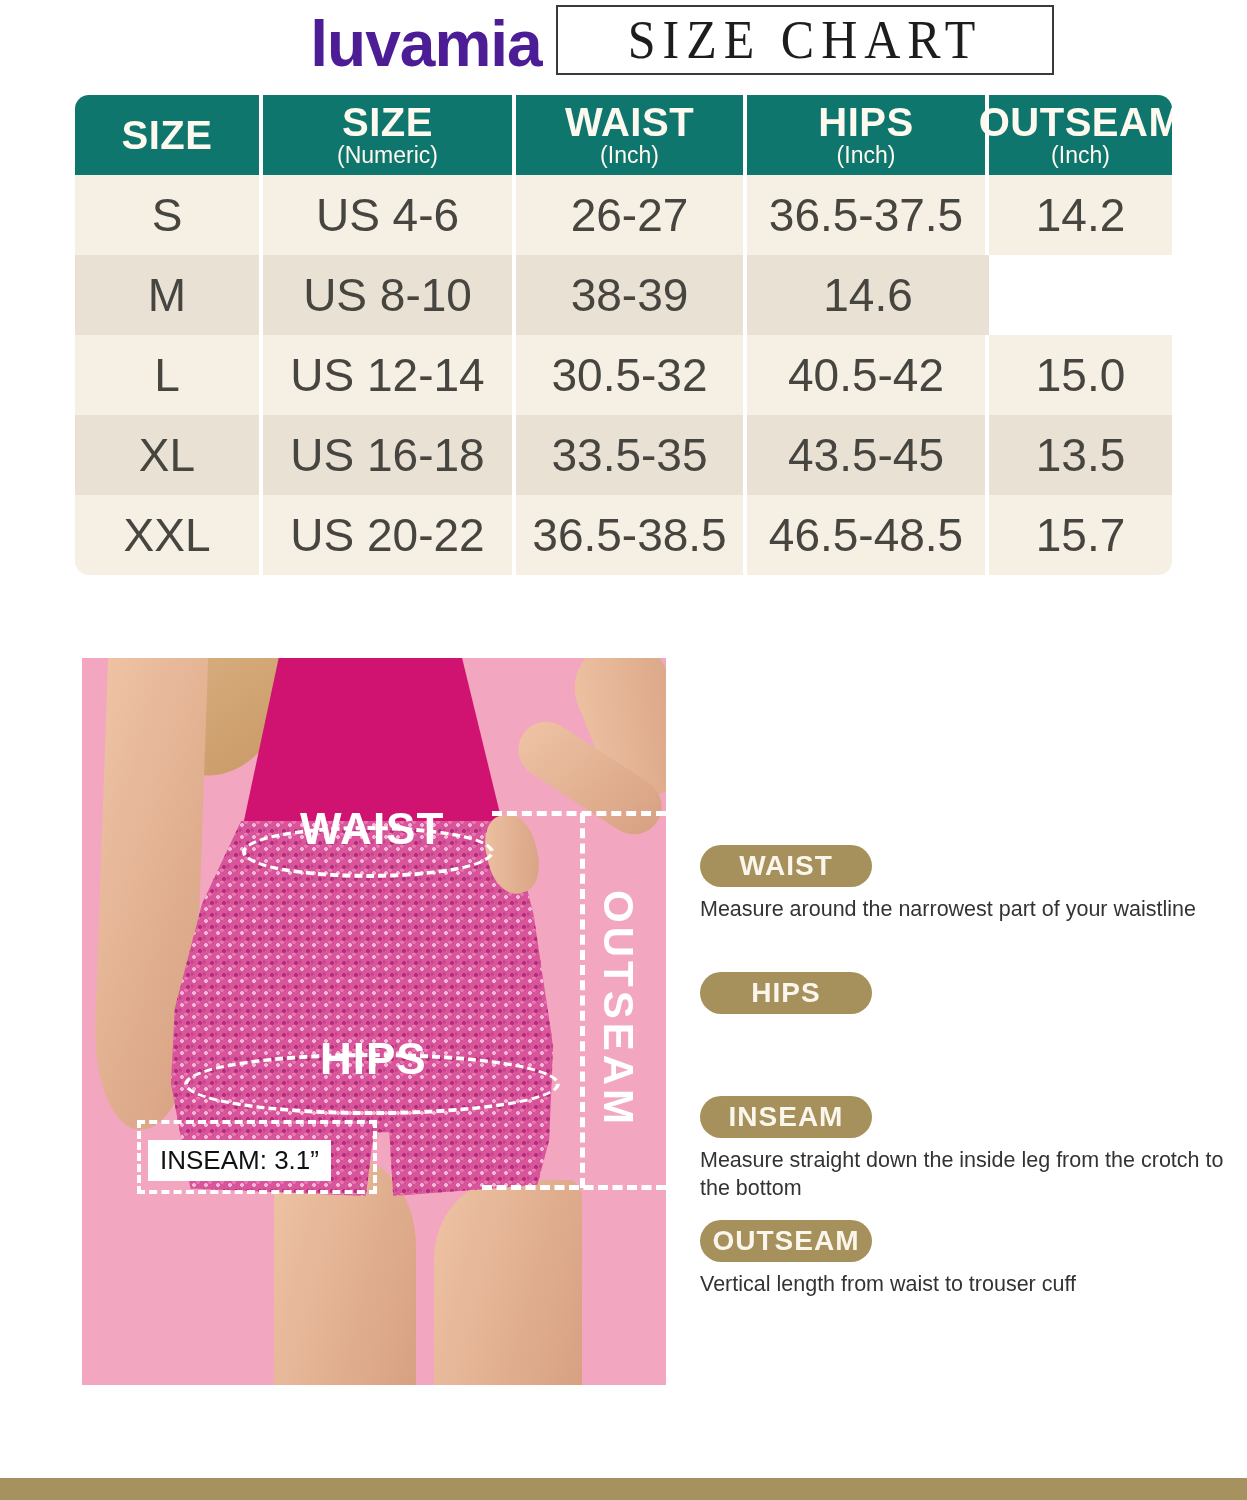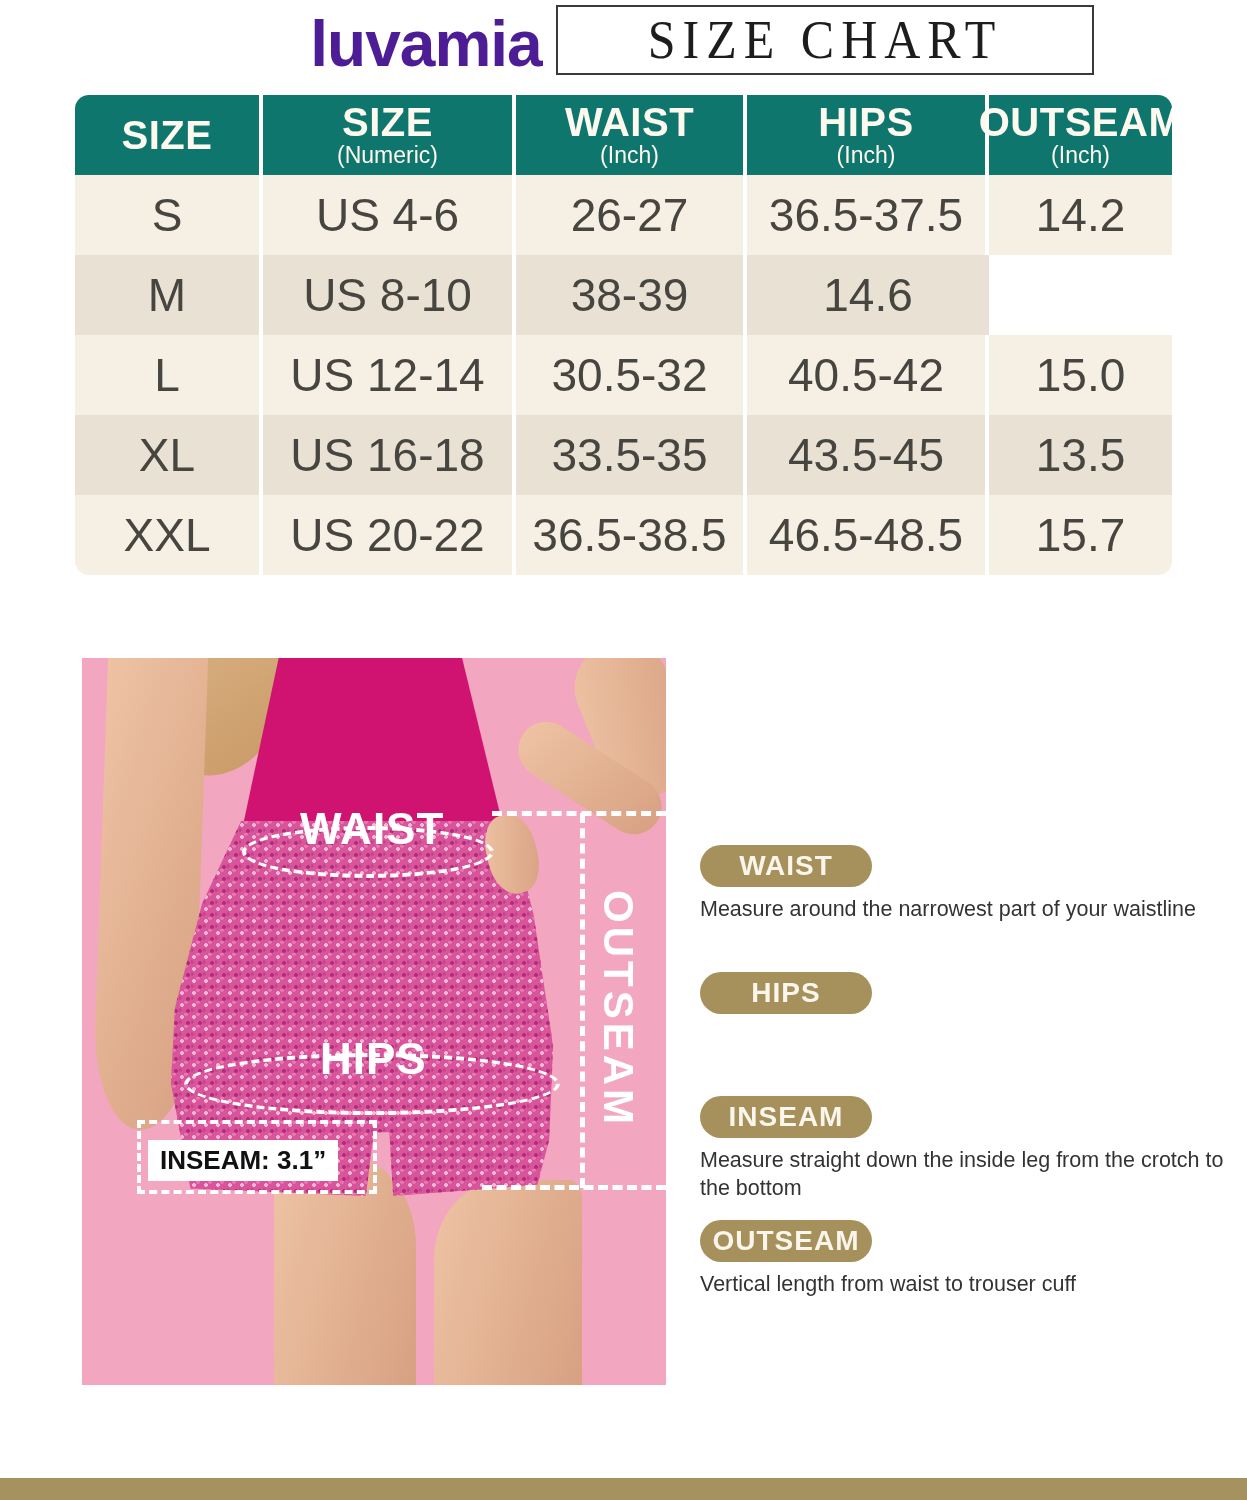--- a/index.html
+++ b/index.html
@@ -7,21 +7,21 @@
     width:1247px;height:1500px;position:relative;overflow:hidden;
     background:#ffffff;font-family:"Liberation Sans",sans-serif;
   }
   
   .logo{
     position:absolute;left:236px;top:8px;width:380px;height:72px;
     display:flex;align-items:center;justify-content:center;
     font-size:64px;font-weight:bold;color:#4c1d95;letter-spacing:-1px;
   }
   .title-box{
-    position:absolute;left:556px;top:5px;width:538px;height:70px;
+    position:absolute;left:556px;top:5px;width:498px;height:70px;
     border:2px solid #3a3a3a;box-sizing:border-box;background:#fff;
     display:flex;align-items:center;justify-content:center;
   }
   .title-box span{
     font-family:"Liberation Serif",serif;font-size:50px;color:#1d1d1d;
     letter-spacing:7px;transform:scaleY(1.08);
   }
   
   .size-table{position:absolute;left:75px;top:95px;width:1097px;}
   .trow{display:grid;grid-template-columns:188px 253px 231px 242px 183px;height:80px;}
@@ -92,21 +92,21 @@
   .ann{position:absolute;z-index:6;}
   .dash-h{height:0;border-top:5px dashed #ffffff;}
   .dash-v{width:0;border-left:5px dashed #ffffff;}
   .ellipse{border:4px dashed #ffffff;border-radius:50%;box-sizing:border-box;}
   .photo-label{color:#ffffff;font-weight:bold;font-size:44px;letter-spacing:1px;z-index:7;}
   .outseam-label{
     color:#ffffff;font-weight:bold;font-size:42px;letter-spacing:4px;z-index:7;
     writing-mode:vertical-rl;
   }
   .inseam-box{
-    background:#ffffff;color:#111111;font-weight:bold;font-size:26px;
+    background:#ffffff;color:#111111;font-weight:normal;font-size:26px;
     padding:5px 12px;z-index:7;white-space:nowrap;
   }
   
   .guide-item{position:absolute;left:700px;width:548px;}
   .badge{
     width:172px;height:42px;border-radius:21px;background:#a6915c;
     display:flex;align-items:center;justify-content:center;
     color:#fbf6ec;font-size:28px;font-weight:bold;letter-spacing:1px;
   }
   .gdesc{margin-top:9px;font-size:21.5px;color:#333333;line-height:1.3;max-width:545px;}

